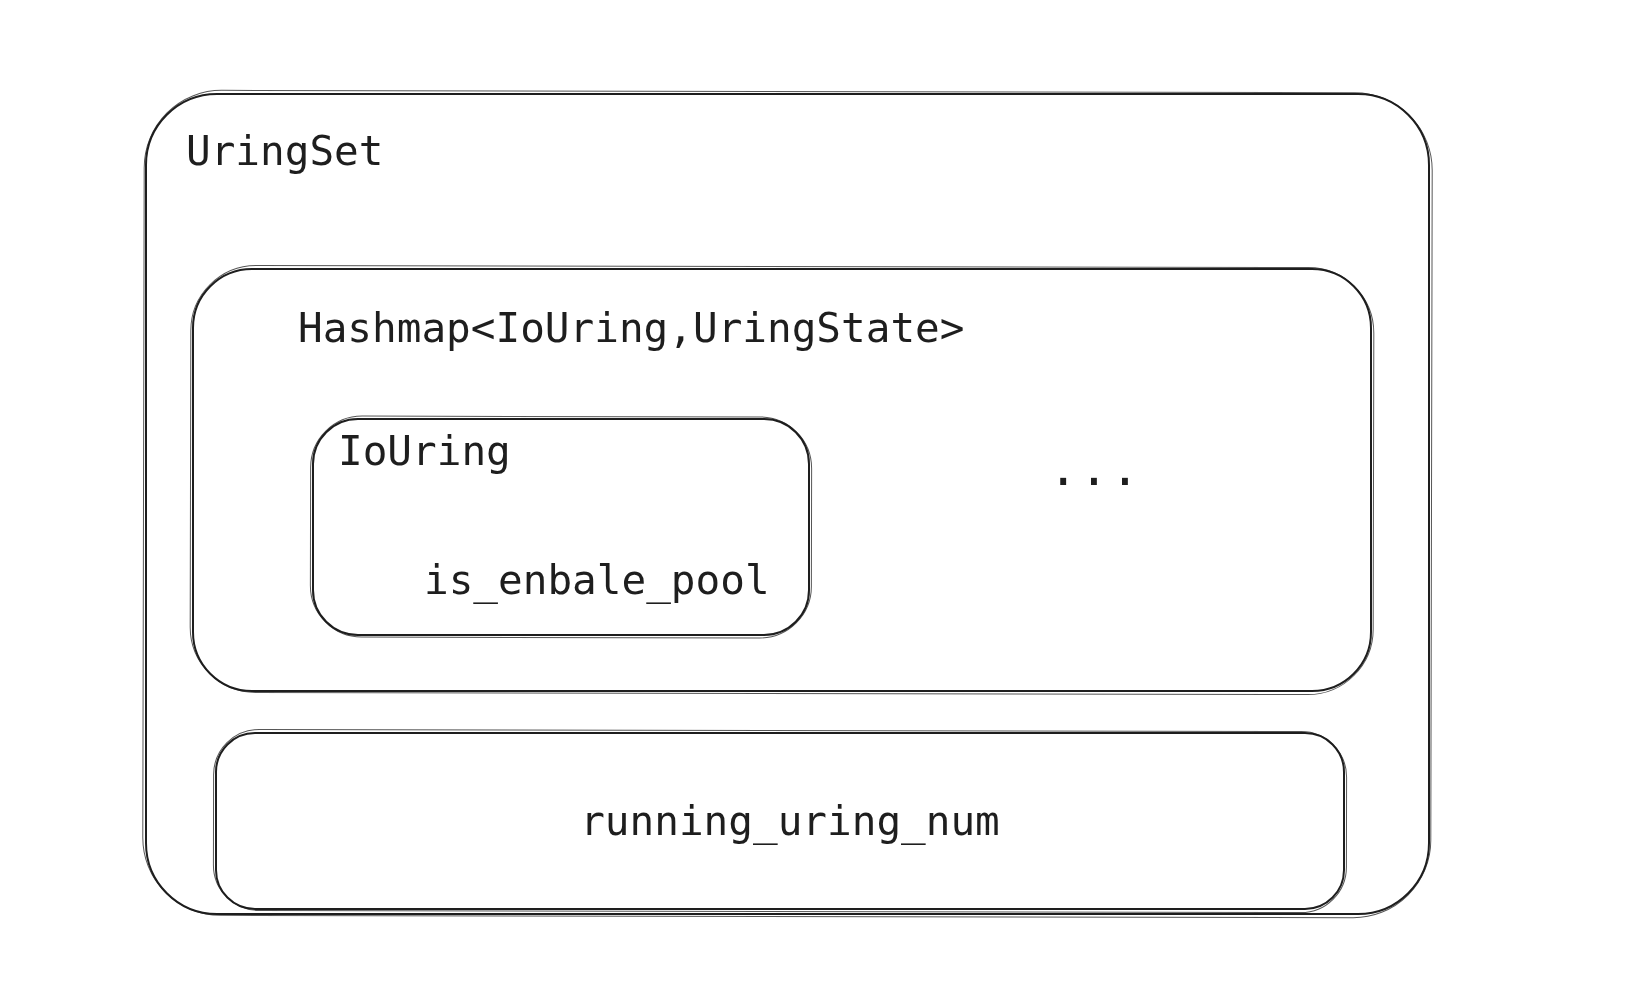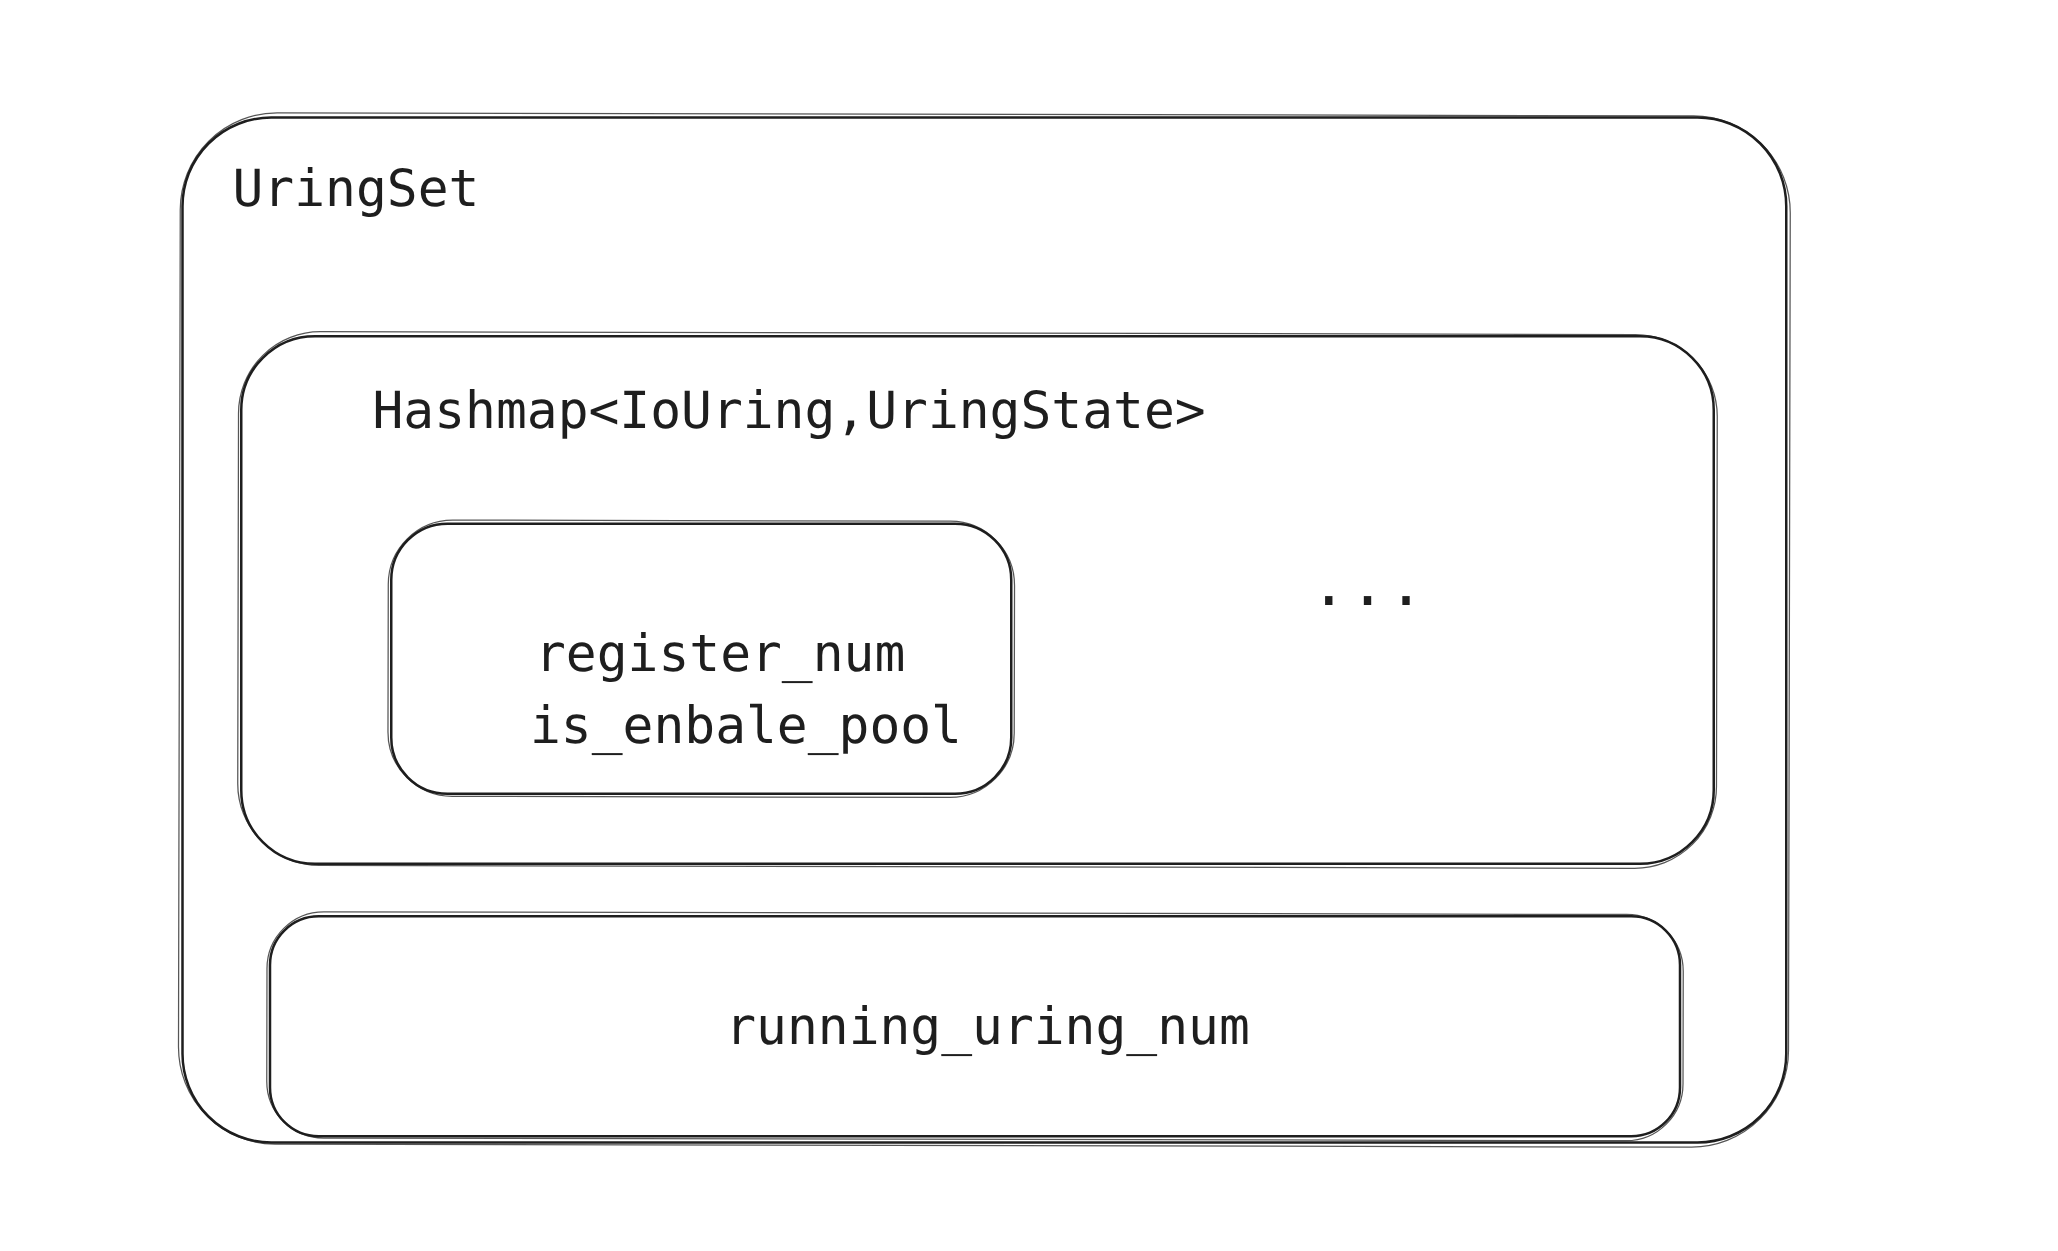--- a/index.html
+++ b/index.html
@@ -73,21 +73,21 @@
 
 <div class="canvas">
 
   <div class="sketch-box outer-box"></div>
   <div class="label uringset-label">UringSet</div>
 
   <div class="sketch-box hashmap-box"></div>
   <div class="label hashmap-label">Hashmap&lt;IoUring,UringState&gt;</div>
 
   <div class="sketch-box iouring-box"></div>
-  <div class="label field-line-1">register_num</div>
+  <div class="label iouring-label">IoUring</div>
   <div class="label field-line-2">is_enbale_pool</div>
 
   <div class="ellipsis">...</div>
 
   <div class="sketch-box running-box">
     <span class="running-label">running_uring_num</span>
   </div>
 
 </div>
 

